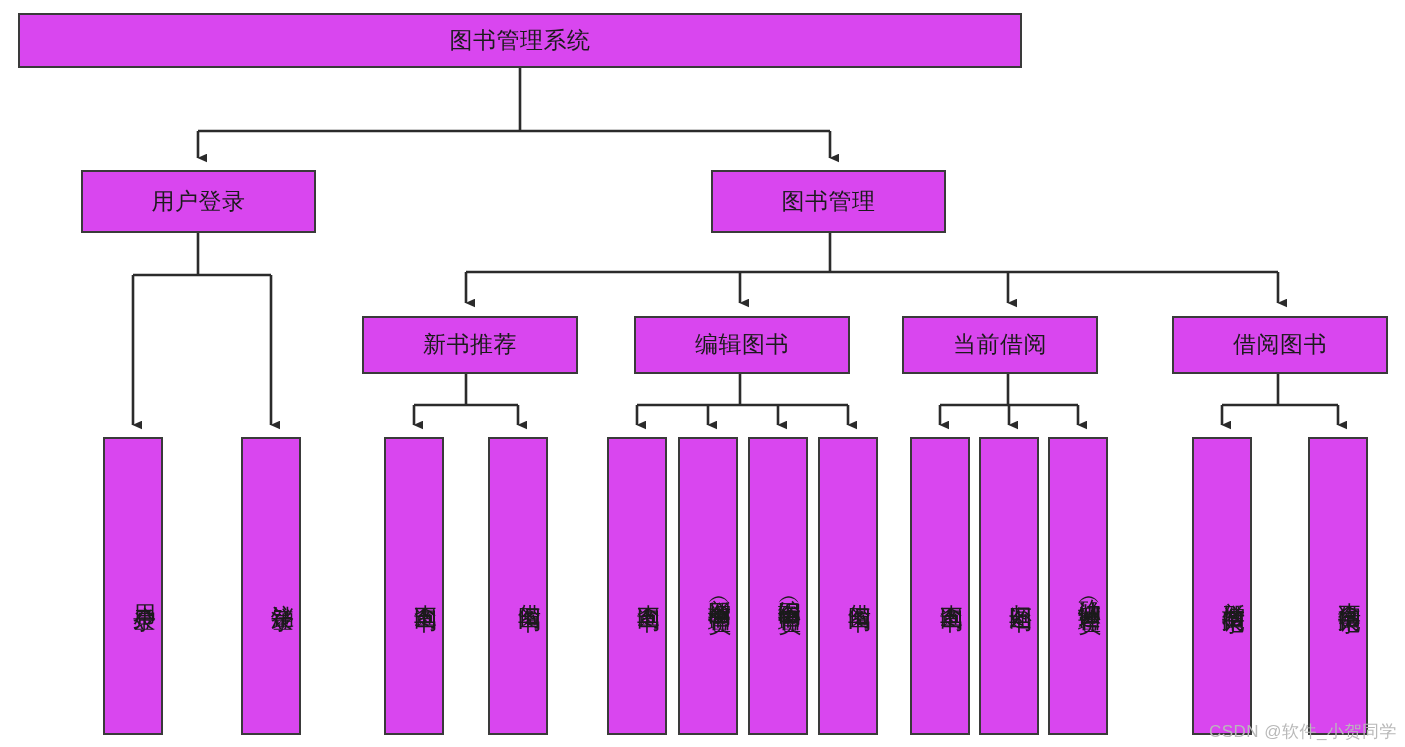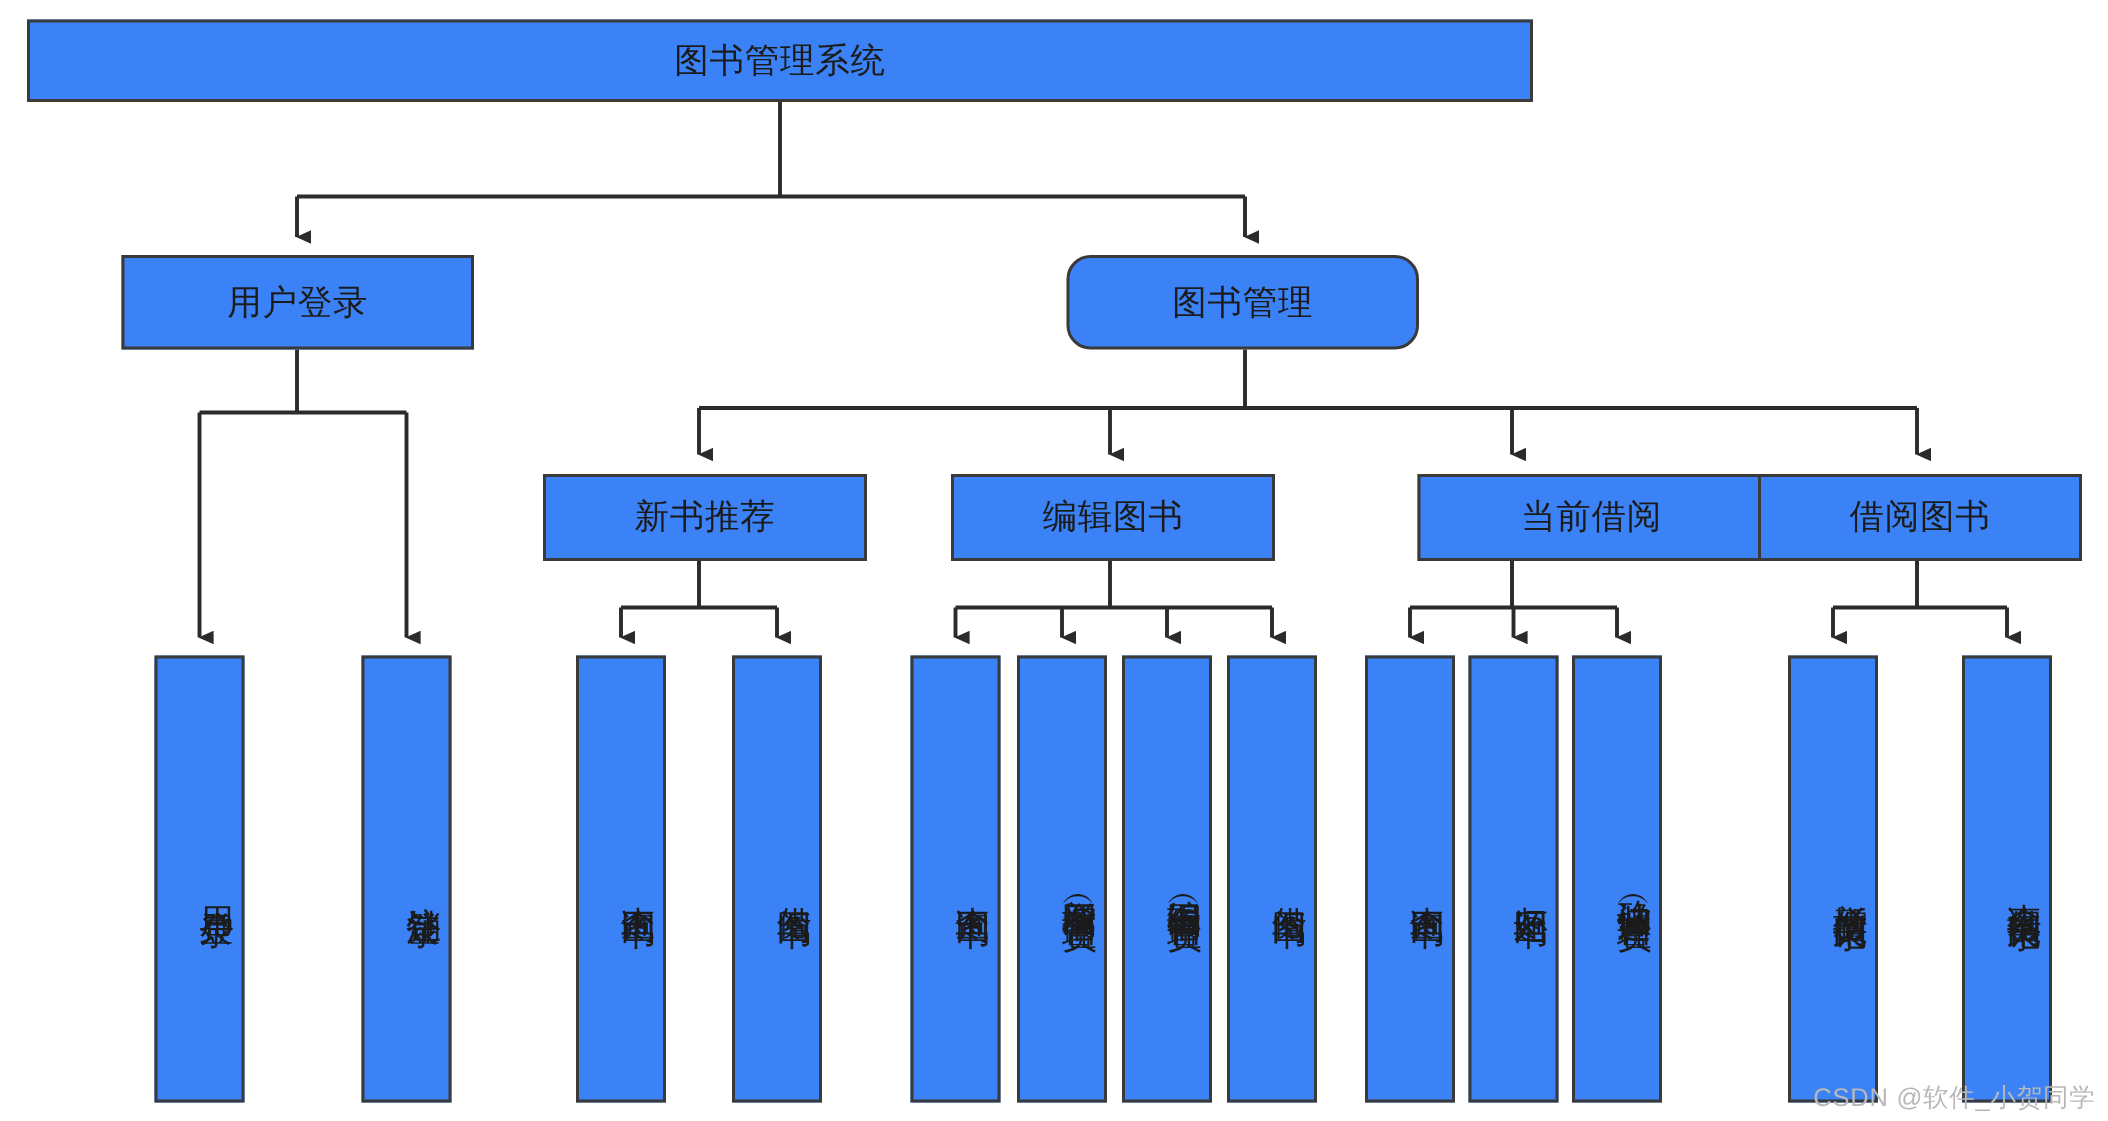--- a/index.html
+++ b/index.html
@@ -21,21 +21,21 @@
     position: absolute;
     left: 0;
     top: 0;
     width: 1405px;
     height: 747px;
     pointer-events: none;
   }
   .node {
     position: absolute;
     box-sizing: border-box;
-    background: #3b82f6;
+    background: #d946ef;
     border: 2.4px solid #3a3a3a;
     display: flex;
     align-items: center;
     justify-content: center;
     color: #1b1b1b;
   }
   .node.horizontal {
     font-size: 23px;
     letter-spacing: 0.5px;
     line-height: 1.1;
@@ -122,31 +122,31 @@
     </g>
   </svg>
 
   <div class="node horizontal" style="left:18px; top:13px; width:1004px; height:55px;">
     <span>图书管理系统</span>
   </div>
 
   <div class="node horizontal" style="left:81px; top:170px; width:235px; height:63px;">
     <span>用户登录</span>
   </div>
-  <div class="node horizontal" style="left:711px; top:170px; width:235px; height:63px;border-radius:16px;">
+  <div class="node horizontal" style="left:711px; top:170px; width:235px; height:63px;">
     <span>图书管理</span>
   </div>
 
   <div class="node horizontal" style="left:362px; top:316px; width:216px; height:58px;text-align:center;">
     <span>新书推荐</span>
   </div>
   <div class="node horizontal" style="left:634px; top:316px; width:216px; height:58px;">
     <span>编辑图书</span>
   </div>
-  <div class="node horizontal" style="left:945px; top:316px; width:232px; height:58px;">
+  <div class="node horizontal" style="left:902px; top:316px; width:196px; height:58px;">
     <span>当前借阅</span>
   </div>
   <div class="node horizontal" style="left:1172px; top:316px; width:216px; height:58px;">
     <span>借阅图书</span>
   </div>
 
   <div class="node vertical" style="left:103px; top:437px; width:60px; height:298px;">
     <span class="vlabel">用户登录</span>
   </div>
   <div class="node vertical" style="left:241px; top:437px; width:60px; height:298px;">

